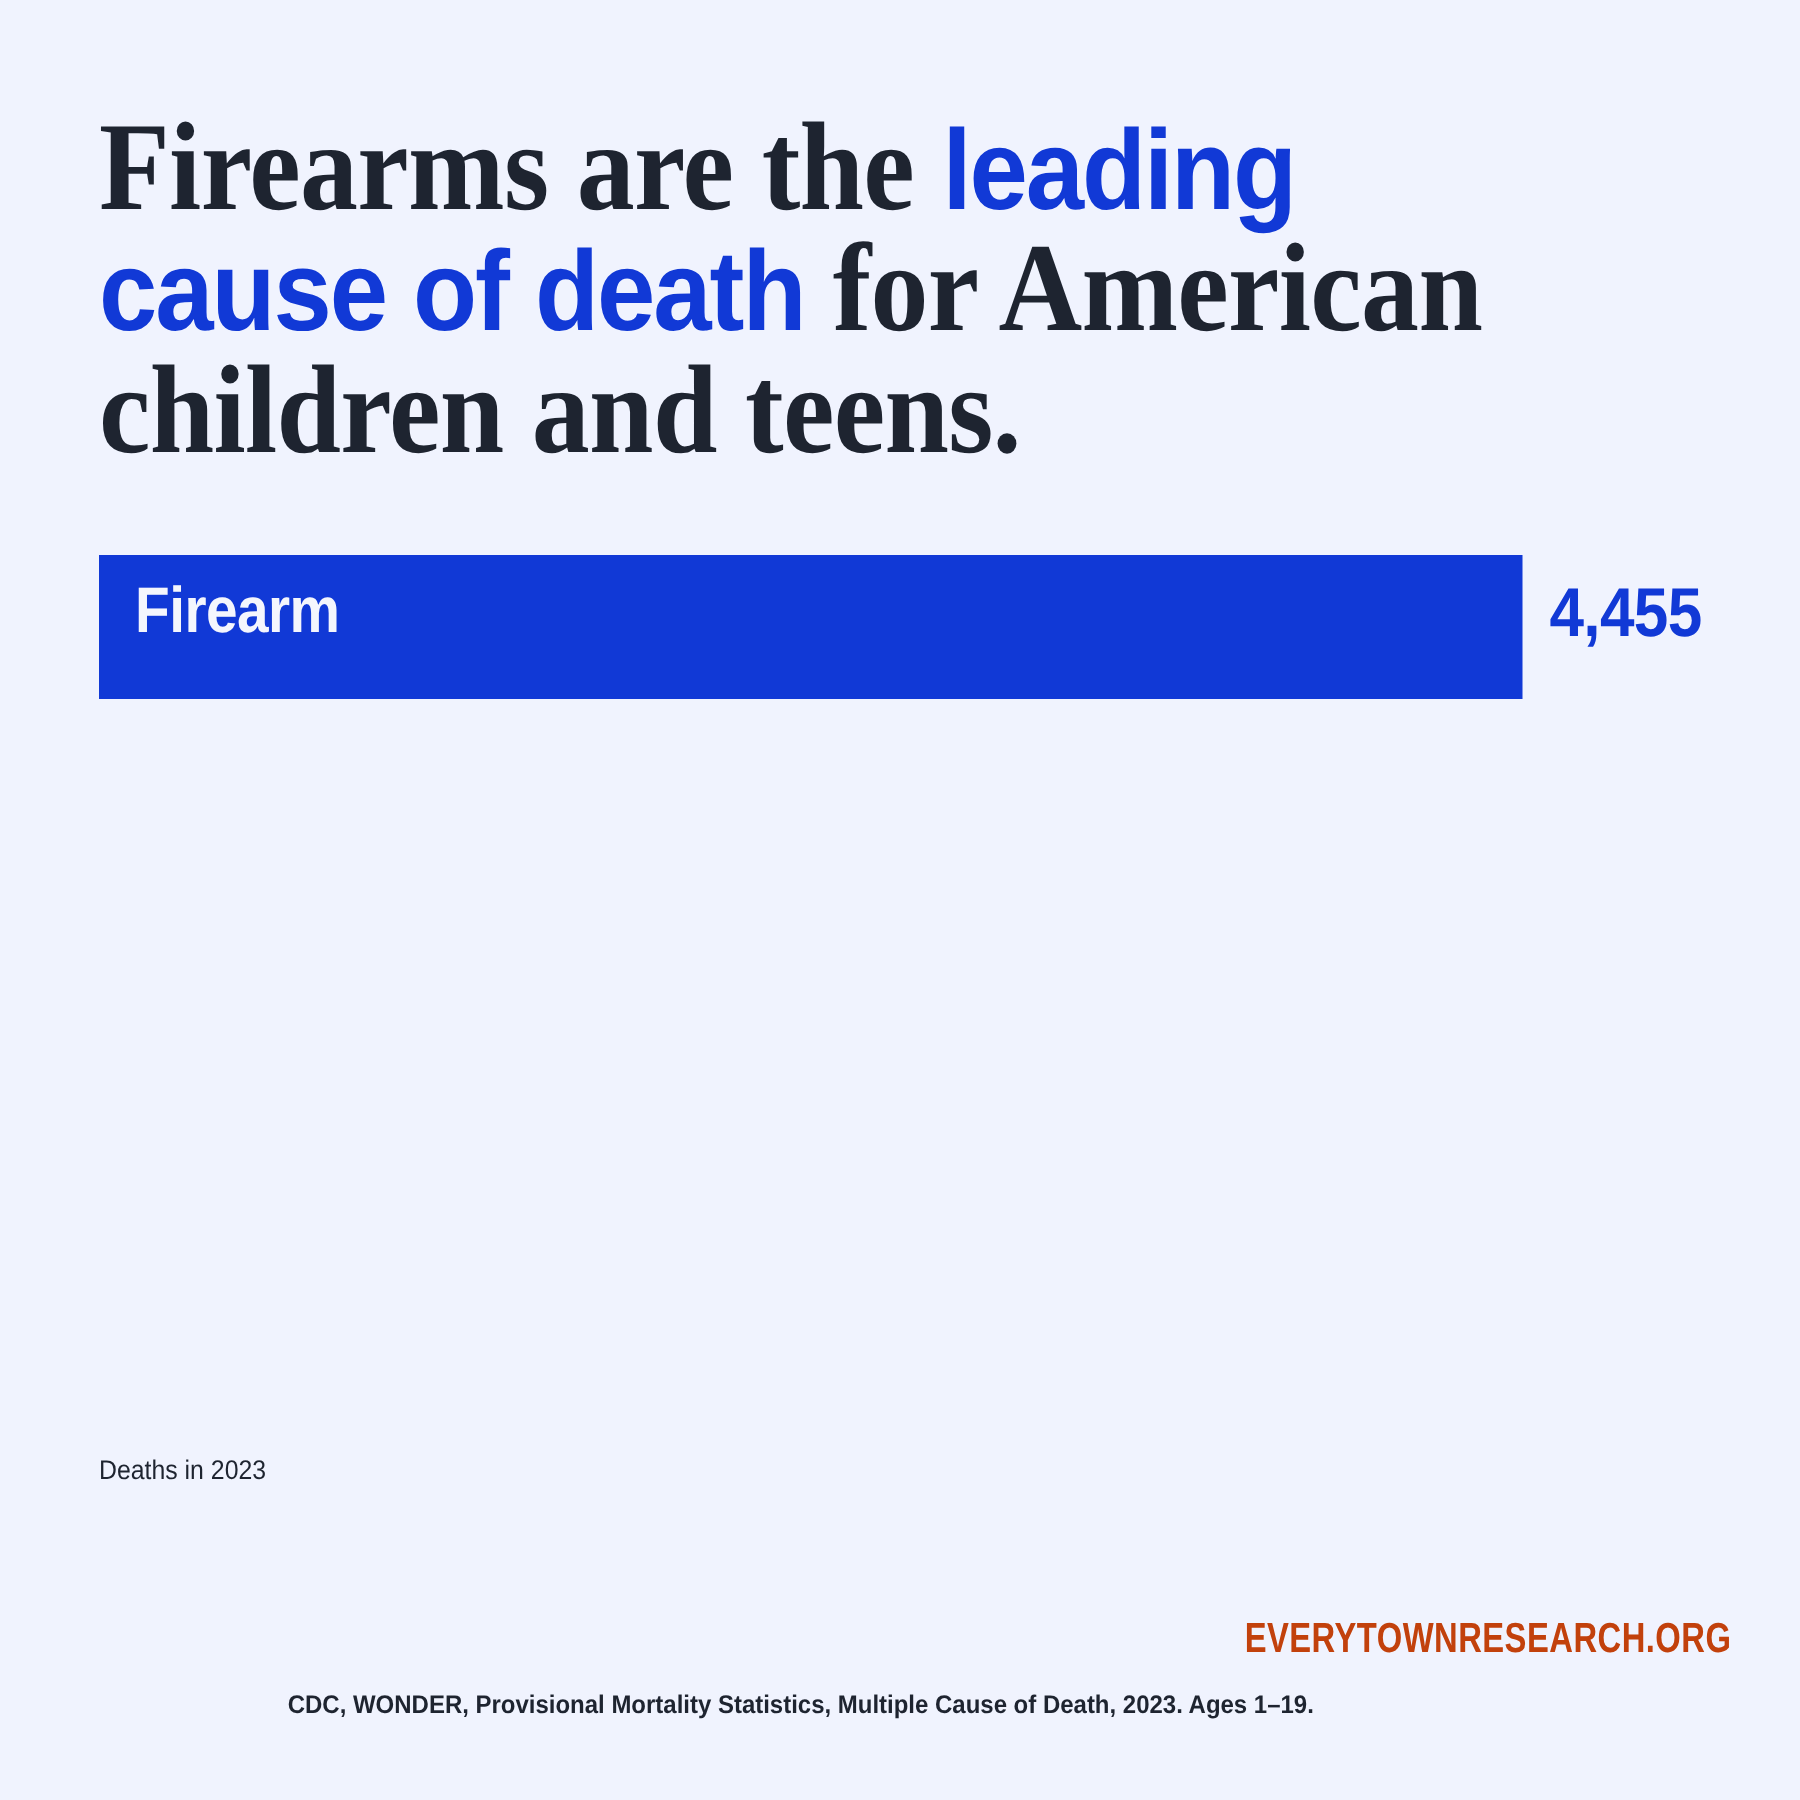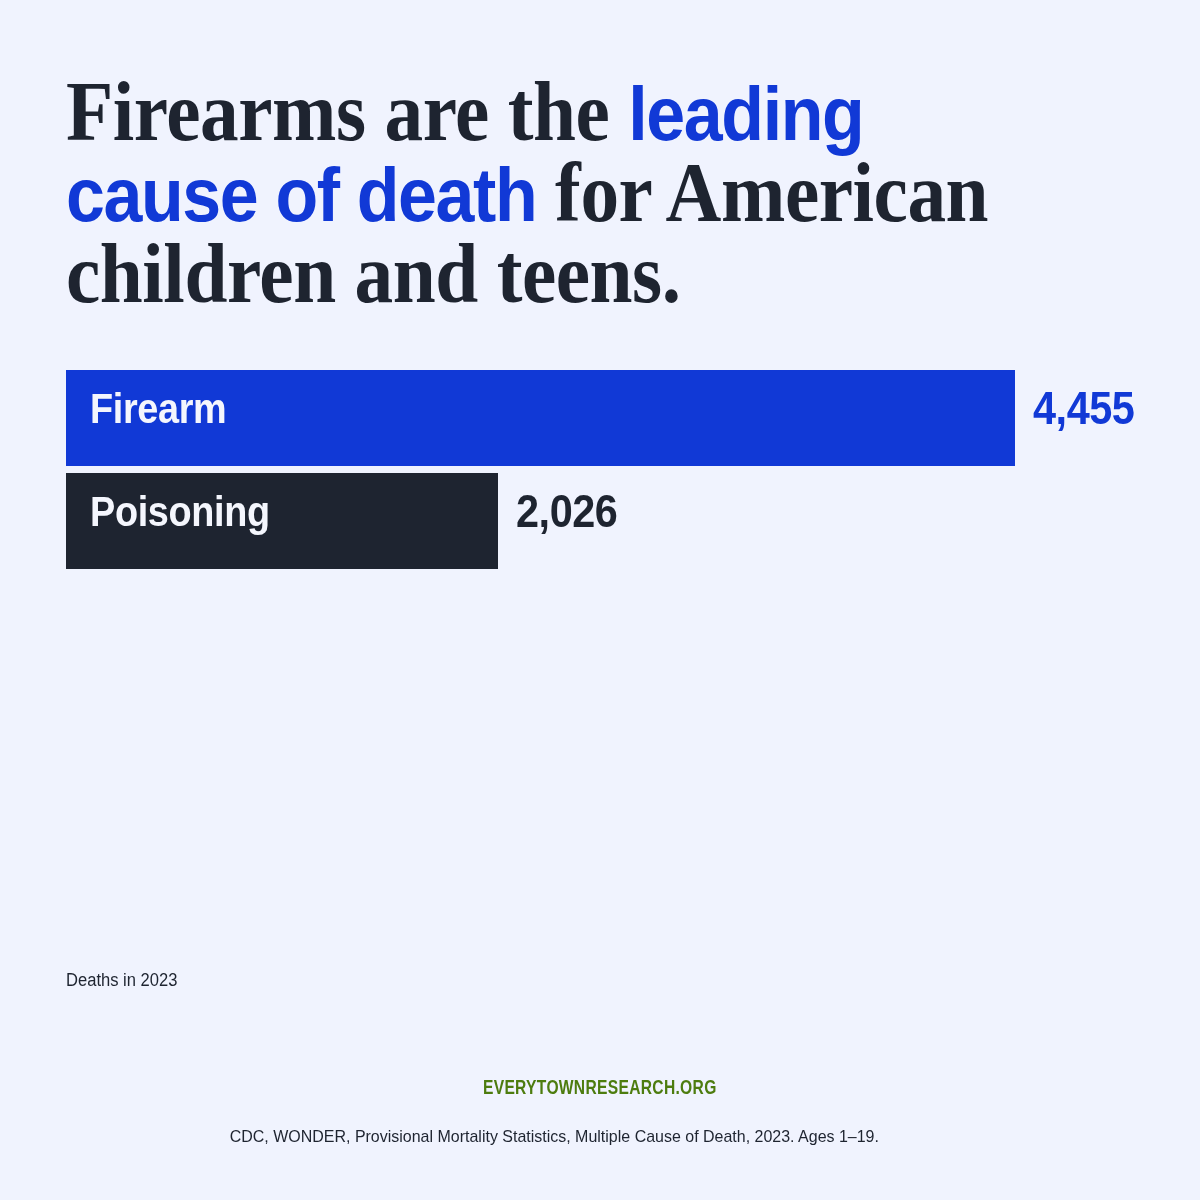--- a/index.html
+++ b/index.html
@@ -107,65 +107,59 @@
     transform: scaleX(0.92);
     transform-origin: left top;
   }
 
   
   .footer-brand {
     position: absolute;
     left: 0;
     top: 1076px;
     width: 1200px;
-    text-align: center;
-    font-size: 20px;
+    text-align: right;
+    font-size: 28px;
     font-weight: 700;
     letter-spacing: 0.4px;
-    color: #4d7c0f;
+    color: #c2410c;
   }
   .footer-brand span {
     display: inline-block;
     transform: scaleX(0.78);
   }
   .footer-source {
     position: absolute;
     left: 0;
     top: 1127px;
     width: 1068px;
     text-align: center;
     font-size: 17px;
-    font-weight: 400;
+    font-weight: 700;
     color: #1E2430;
-    margin-left: 20px;
   }
   .footer-source span {
     display: inline-block;
     transform: scaleX(0.94);
   }
 </style>
 </head>
 <body>
 
 <div class="headline"><span>Firearms are the </span><span class="hl">leading cause of death</span><span> for American children and teens.</span></div>
 
 <div class="chart">
 
   <div class="bar-row">
     <div class="bar accent" style="width:949px"></div>
     <div class="bar-label-inside">Firearm</div>
     <div class="bar-value accent" style="left:967px">4,455</div>
   </div>
 
 
-  <div class="bar-row">
-    <div class="bar" style="width:432px"></div>
-    <div class="bar-label-inside">Poisoning</div>
-    <div class="bar-value" style="left:450px">2,026</div>
-  </div>
 
 
 
 </div>
 
 <div class="caption">Deaths in 2023</div>
 
 <div class="footer-brand"><span>EVERYTOWNRESEARCH.ORG</span></div>
 <div class="footer-source"><span>CDC, WONDER, Provisional Mortality Statistics, Multiple Cause of Death, 2023. Ages 1–19.</span></div>
 

